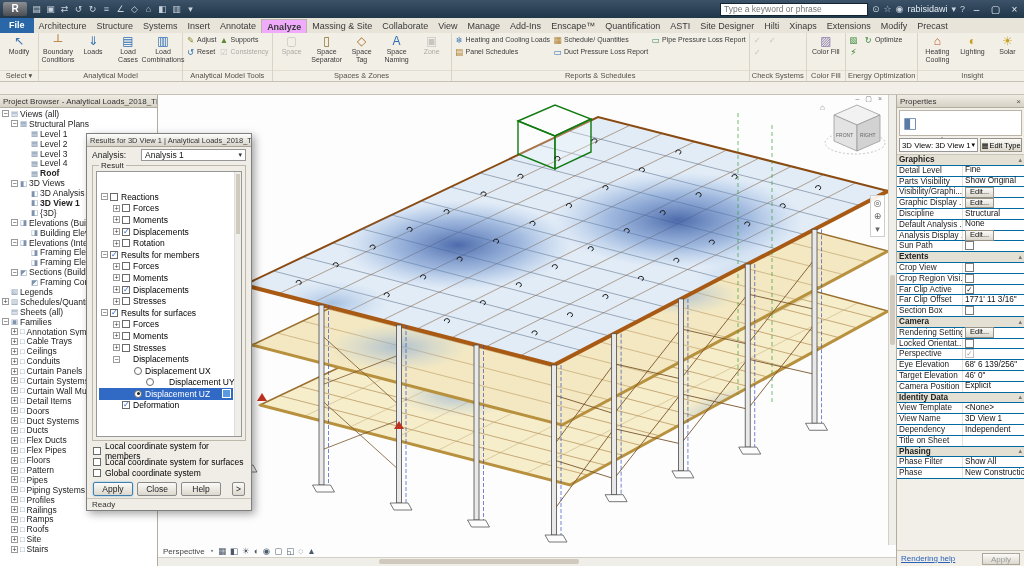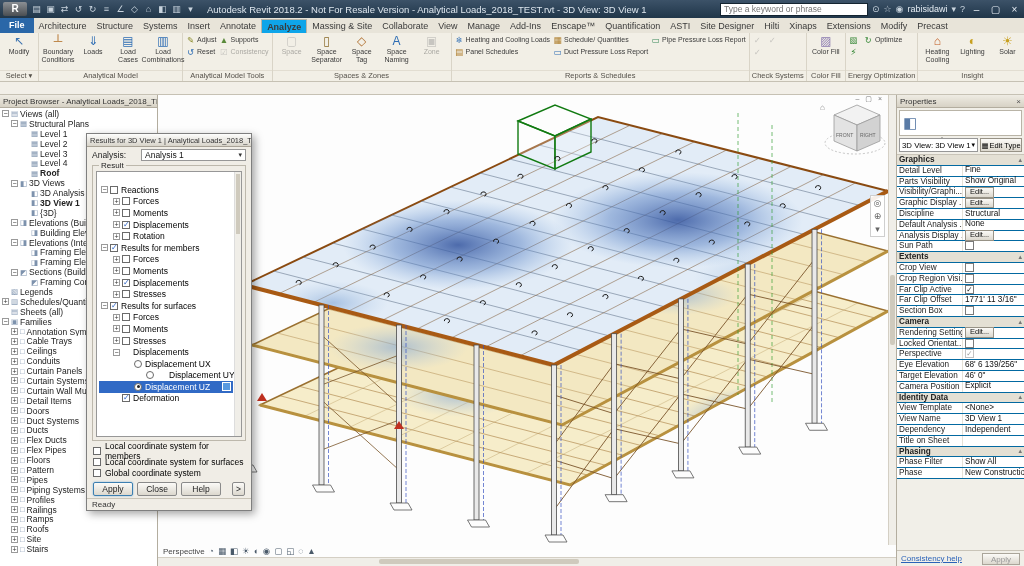--- a/index.html
+++ b/index.html
@@ -15,21 +15,21 @@
 #infocenter{margin-left:auto;display:flex;align-items:center;gap:4px;padding-right:2px;}
 #search-box{width:148px;height:13px;background:#fff;border:1px solid #142430;font-size:8.5px;color:#444;padding:0 3px;}
 .ic-small{color:#c9d4de;font-size:9px;}
 #username{font-size:9px;color:#e6edf4;}
 .winbtn{width:15px;text-align:center;color:#e6edf4;font-size:10px;}
 
 
 #ribbon-tabs{position:absolute;top:18px;left:0;width:1024px;height:15px;background:#e8e4d9;display:flex;align-items:flex-end;font-size:9px;color:#3a3a3a;}
 .rtab{padding:0 5px;height:14px;line-height:14px;white-space:nowrap;}
 .rtab.file{background:linear-gradient(#3f7ec2,#1d5globalno);background:#2a67a8;color:#fff;font-weight:bold;padding:0 9px;height:15px;}
-.rtab.active{background:#0ea5e9;border:1px solid #b9b4a7;border-bottom:none;font-weight:bold;}
+.rtab.active{background:#f0abfc;border:1px solid #b9b4a7;border-bottom:none;font-weight:bold;}
 
 
 #ribbon{position:absolute;top:33px;left:0;width:1024px;height:49px;background:#f2efe6;border-bottom:1px solid #c6c1b4;display:flex;}
 .panel{display:flex;flex-direction:column;border-right:1px solid #d9d4c7;flex:none;}
 .panel-btns{height:37px;display:flex;flex-direction:column;flex-wrap:wrap;align-content:flex-start;padding:1px 2px;column-gap:1px;}
 .rb{display:flex;flex-direction:column;align-items:center;color:#3a3a3a;text-align:center;font-size:7px;line-height:7.5px;padding:1px;}
 .rb.big{height:35px;width:34px;}
 .rb .g{font-size:12px;line-height:13px;}
 .rb.small{flex-direction:row;height:12px;gap:2px;align-items:center;font-size:7px;}
 .rb.small .g{font-size:8.5px;line-height:9px;width:9px;}
@@ -64,21 +64,21 @@
 
 
 #results-dialog{position:absolute;left:86px;top:133px;width:166px;height:378px;background:#f0ede6;border:1px solid #7f7f7f;box-shadow:3px 3px 8px rgba(0,0,0,.35);font-size:8.5px;display:flex;flex-direction:column;z-index:50;}
 .dlg-title{height:13px;background:linear-gradient(#fdfdfc,#d8d4ca);border-bottom:1px solid #a8a296;display:flex;align-items:center;font-size:7.5px;padding:0 3px;color:#333;white-space:nowrap;overflow:hidden;flex:none;}
 .dlg-row{display:flex;align-items:center;height:15px;padding:0 5px;gap:3px;flex:none;}
 .dlg-row .lbl{width:46px;flex:none;color:#222;}
 .combo{flex:1;height:12px;background:#fff;border:1px solid #979797;display:flex;align-items:center;padding:0 3px;color:#111;}
 .combo::after{content:"▾";margin-left:auto;font-size:7px;color:#333;}
 .groupbox{margin:3px 5px 2px;border:1px solid #bdb8ac;flex:1;position:relative;padding:5px 3px 3px;min-height:0;}
 .gb-label{position:absolute;top:-5px;left:6px;background:#f0ede6;padding:0 2px;font-size:8px;color:#222;}
-.rtree{background:#fff;border:1px solid #979797;height:100%;overflow:hidden;position:relative;padding:12px 8px 1px 2px;}
+.rtree{background:#fff;border:1px solid #979797;height:100%;overflow:hidden;position:relative;padding:19px 8px 1px 2px;}
 .rtree .sb{position:absolute;right:0;top:0;bottom:0;width:7px;background:#f0eee8;border-left:1px solid #ddd;}
 .rtree .sb .thumb{position:absolute;left:1px;top:2px;width:4px;height:60px;background:#cfcabd;}
 .rtrow{display:flex;align-items:center;height:11.6px;white-space:nowrap;}
 .rtrow.sel{background:#316ac5;color:#fff;}
 .rtrow.sel::after{content:"";width:7px;height:7px;background:#5a9ae0;border:1px solid #fff;margin-left:auto;margin-right:2px;flex:none;}
 .ctl{width:8px;height:8px;flex:none;margin-right:3px;visibility:hidden;position:relative;}
 .ctl.chk{visibility:visible;border:1px solid #6a6a6a;background:#fff;}
 .ctl.chk.checked::before{content:"✓";position:absolute;left:0;top:-2px;font-size:8px;color:#2a62c5;}
 .ctl.radio{visibility:visible;border:1px solid #6a6a6a;border-radius:50%;background:#fff;}
 .ctl.radio.selected::before{content:"";position:absolute;left:1.5px;top:1.5px;width:3px;height:3px;border-radius:50%;background:#222;}
@@ -131,21 +131,20 @@
         <span class="ic">↺</span>
         <span class="ic">↻</span>
         <span class="ic">≡</span>
         <span class="ic">∠</span>
         <span class="ic">◇</span>
         <span class="ic">⌂</span>
         <span class="ic">◧</span>
         <span class="ic">▥</span>
         <span class="ic">▾</span>
       </div>
-    <div id="title-text">Autodesk Revit 2018.2 - Not For Resale Version -   Analytical Loads_2018_TEST.rvt - 3D View: 3D View 1</div>
     <div id="infocenter">
       <input id="search-box" placeholder="Type a keyword or phrase" style="">
       <span class="ic-small">⊙</span>
       <span class="ic-small">☆</span>
       <span class="ic-small">◉</span>
       <span id="username">rabisidawi</span>
       <span class="ic-small">▾</span>
       <span class="ic-small">?</span>
       <span class="winbtn">–</span>
       <span class="winbtn">▢</span>
@@ -1190,18 +1189,18 @@
           <span class="pn">Phase Filter</span>
           <span class="pv">Show All</span>
         </div>
 
         <div class="prow">
           <span class="pn">Phase</span>
           <span class="pv">New Construction</span>
         </div>
       </div>
     <div id="prop-bottom">
-      <span id="prop-help">Consistency help</span>
+      <span id="prop-help">Rendering help</span>
       <span id="prop-apply">Apply</span>
     </div>
   </div>
 
 </div>
 
 </body></html>

